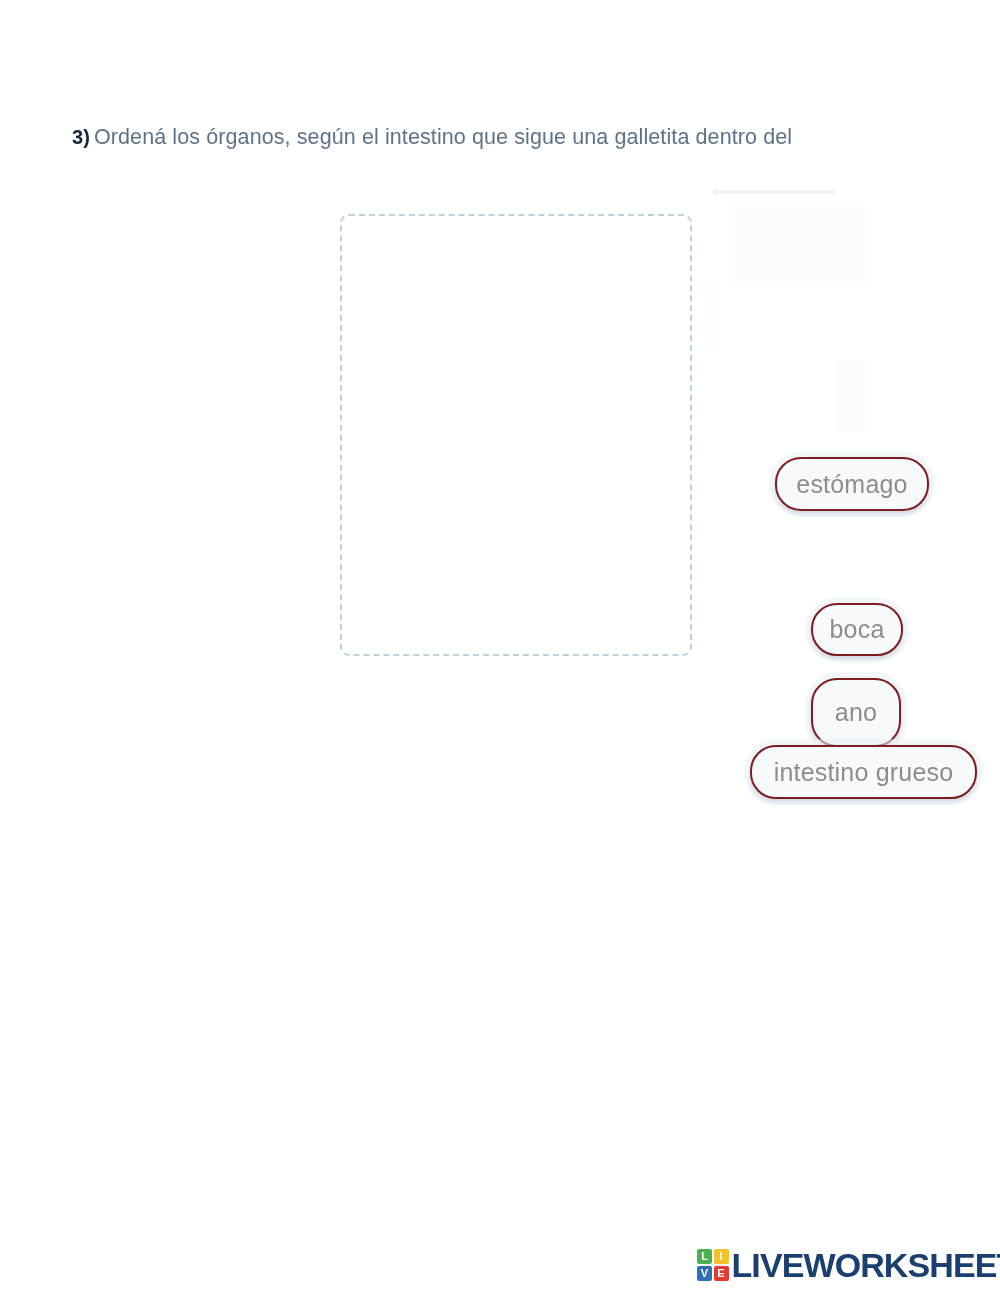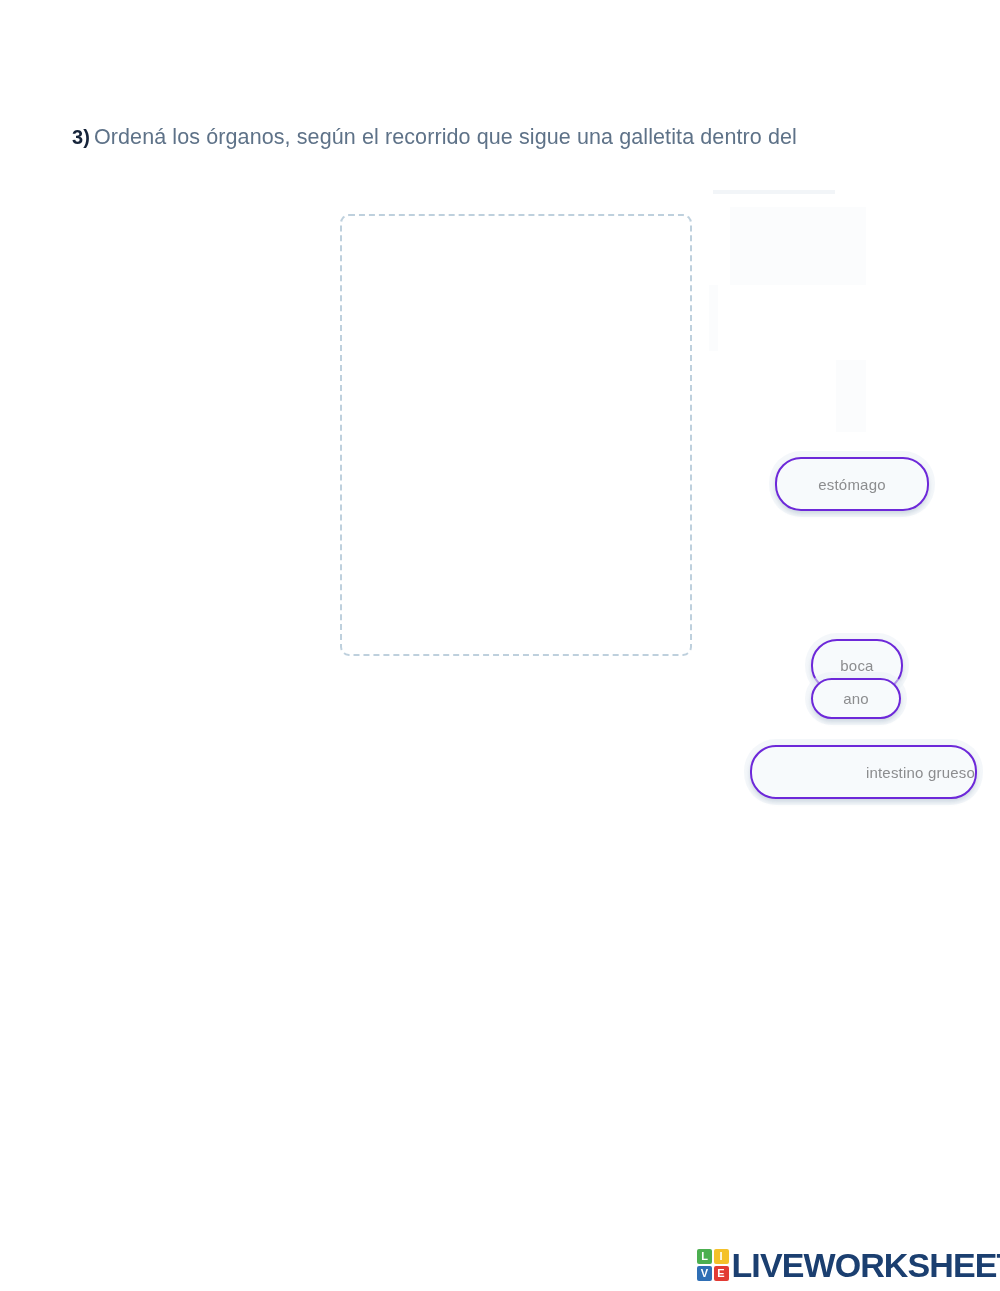--- a/index.html
+++ b/index.html
@@ -68,40 +68,40 @@
   }
   .artifact-a { left: 730px; top: 207px;  width: 136px; height: 78px; }
   .artifact-b { left: 709px; top: 285px;  width: 9px;   height: 66px; }
   .artifact-c { left: 836px; top: 360px;  width: 30px;  height: 72px; }
   .artifact-d { left: 713px; top: 190px;  width: 122px; height: 4px;  background: #f2f5f8; }
 
   
   .word-pill {
     position: absolute;
     box-sizing: border-box;
-    border: 2px solid #6d28d9;
+    border: 2px solid #7f1d1d;
     border-radius: 26px;
     background: #f7fafc;
     color: #8c8d8f;
-    font-size: 15px;
+    font-size: 25px;
     letter-spacing: 0.2px;
     display: flex;
     align-items: center;
     justify-content: center;
     box-shadow: 0 3px 4px rgba(120,145,168,0.30),
                 0 0 0 6px rgba(235,241,246,0.55);
     white-space: nowrap;
     user-select: none;
     cursor: move;
   }
   .pill-0 { left: 433px; top: 241px; width: 154px; height: 54px; }
   .pill-1 { left: 384px; top: 315px; width: 236px; height: 55px; }
-  .pill-2 { left: 469px; top: 387px; width:  92px; height: 53px; margin-top: 36px; }
-  .pill-3 { left: 469px; top: 462px; width:  90px; height: 41px; }
-  .pill-4 { left: 408px; top: 529px; width: 227px; height: 54px; justify-content: flex-end; }
+  .pill-2 { left: 469px; top: 387px; width:  92px; height: 53px; }
+  .pill-3 { left: 469px; top: 462px; width:  90px; height: 69px; }
+  .pill-4 { left: 408px; top: 529px; width: 227px; height: 54px; }
 
   
   .lws-logo {
     position: absolute;
     left: 697px;
     top: 1245px;
     display: flex;
     align-items: center;
     height: 40px;
   }
@@ -135,21 +135,21 @@
     font-family: "Liberation Sans", sans-serif;
     line-height: 1;
   }
 </style>
 </head>
 <body>
 
 <div class="page-sheet">
 
   <div class="question-block">
-    <div class="q-line"><span class="q-number">3)</span><span>Ordená los órganos, según el recorrido que sigue una galletita dentro del</span></div>
+    <div class="q-line"><span class="q-number">3)</span><span>Ordená los órganos, según el intestino que sigue una galletita dentro del</span></div>
   </div>
 
   <div class="artifact artifact-d"></div>
   <div class="artifact artifact-a"></div>
   <div class="artifact artifact-b"></div>
   <div class="artifact artifact-c"></div>
 
   <div class="drop-zone">
     <div class="word-pill pill-0">
       <span>estómago</span>

